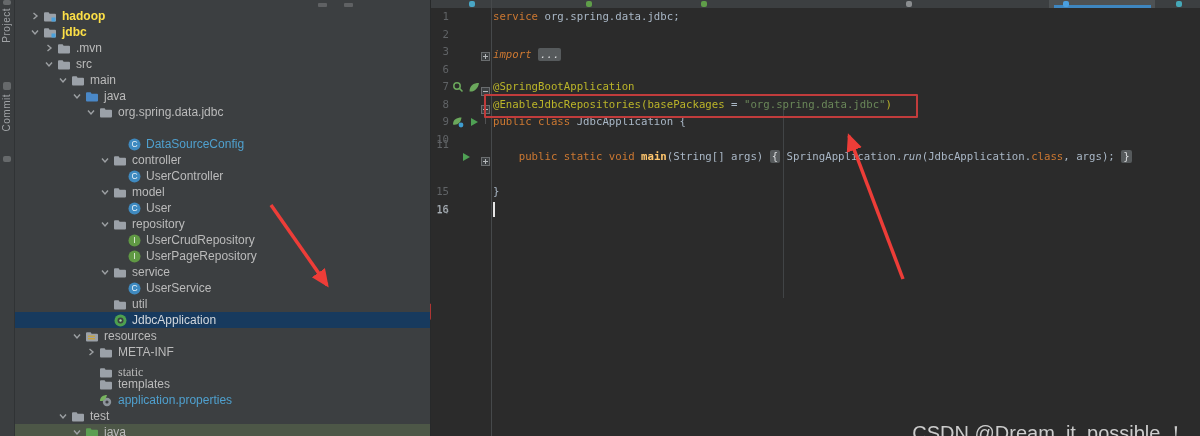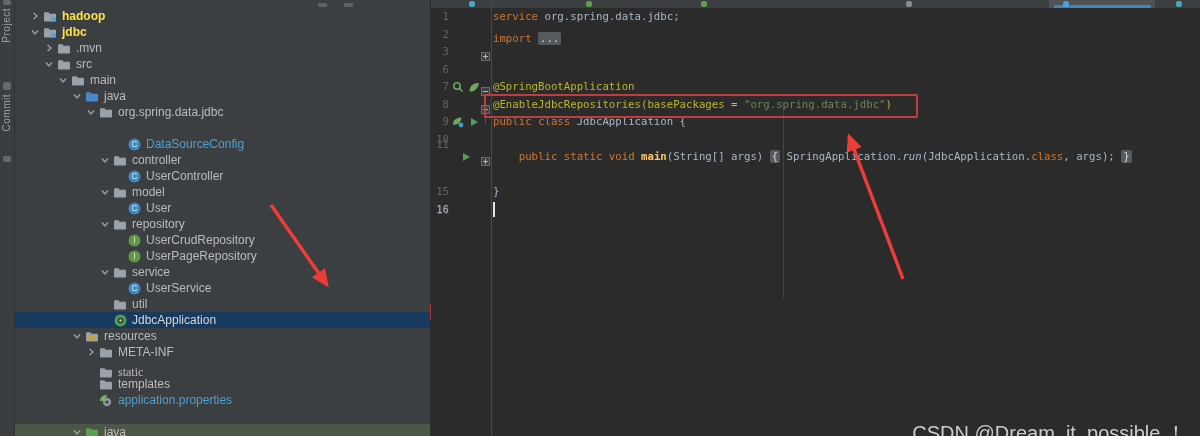--- a/index.html
+++ b/index.html
@@ -358,20 +358,33 @@
           <span class="chev" style="margin-left: 70px;"></span>
           <span class="icn">
             <svg width="14" height="13" viewBox="0 0 14 13">
               <circle cx="8" cy="8" r="4.2" fill="#8d949b"></circle>
               <circle cx="8" cy="8" r="1.6" fill="#3c3f41"></circle>
               <path d="M1,7 C1,3 4,1 8,1 C7,5 5,7.5 1,7 Z" fill="#77b25f"></path>
             </svg>
           </span>
           <span class="tlabel accent">application.properties</span>
         </div>
+        <div class="trow" style="top: 408px;">
+          <span class="chev" style="margin-left: 42px;">
+            <svg width="10" height="10" viewBox="0 0 10 10">
+              <polyline points="2,3.5 5,7 8,3.5" fill="none" stroke="#9da0a3" stroke-width="1.4"></polyline>
+            </svg>
+          </span>
+          <span class="icn">
+            <svg width="14" height="13" viewBox="0 0 14 13">
+              <path d="M1,3.2 L1,10.6 Q1,11.6 2,11.6 L12,11.6 Q13,11.6 13,10.6 L13,4.8 Q13,3.8 12,3.8 L6.6,3.8 L5.6,2.2 L2,2.2 Q1,2.2 1,3.2 Z" fill="#9ba1a8"></path>
+            </svg>
+          </span>
+          <span class="tlabel">test</span>
+        </div>
         <div class="trow test" style="top: 424px;">
           <span class="chev" style="margin-left: 56px;">
             <svg width="10" height="10" viewBox="0 0 10 10">
               <polyline points="2,3.5 5,7 8,3.5" fill="none" stroke="#9da0a3" stroke-width="1.4"></polyline>
             </svg>
           </span>
           <span class="icn">
             <svg width="14" height="13" viewBox="0 0 14 13">
               <path d="M1,3.2 L1,10.6 Q1,11.6 2,11.6 L12,11.6 Q13,11.6 13,10.6 L13,4.8 Q13,3.8 12,3.8 L6.6,3.8 L5.6,2.2 L2,2.2 Q1,2.2 1,3.2 Z" fill="#5c9e52"></path>
             </svg>
@@ -456,21 +469,21 @@
             <line x1="2" y1="4.5" x2="7" y2="4.5" stroke="#b5b8ba" stroke-width="1"></line>
             <line x1="4.5" y1="2" x2="4.5" y2="7" stroke="#b5b8ba" stroke-width="1"></line>
           </svg></div>
         <div class="lnum" style="top: 165.5px; margin-top: 36px;">14</div>
         <div class="lnum" style="top: 183px;">15</div>
         <div class="lnum cur" style="top: 200.5px;">16</div>
       </div>
     <div id="code">
         <div class="cline" style="top: 8px;"><span class="tk-kw">service</span><span class="tk-txt"> org.spring.data.jdbc;</span></div>
         <div class="cline" style="top: 25.5px;"></div>
-        <div class="cline" style="top: 30px;"><span class="tk-kw">import</span><span class="tk-txt"> </span><span class="tk-fold">...</span></div>
+        <div class="cline" style="top: 46px; font-style: italic;"><span class="tk-kw">import</span><span class="tk-txt"> </span><span class="tk-fold">...</span></div>
         <div class="cline" style="top: 60.5px;"></div>
         <div class="cline" style="top: 78px;"><span class="tk-ann">@SpringBootApplication</span></div>
         <div class="cline" style="top: 95.5px;"><span class="tk-ann">@EnableJdbcRepositories(basePackages</span><span class="tk-txt"> = </span><span class="tk-str">"org.spring.data.jdbc"</span><span class="tk-ann">)</span></div>
         <div class="cline" style="top: 113px;"><span class="tk-kw">public class</span><span class="tk-txt"> JdbcApplication {</span></div>
         <div class="cline" style="top: 130.5px;"></div>
         <div class="cline" style="top: 148px;"><span class="tk-txt">    </span><span class="tk-kw">public static void</span><span class="tk-txt"> </span><span class="tk-mth">main</span><span class="tk-txt">(String[] args) </span><span class="tk-fold">{</span><span class="tk-txt"> SpringApplication.</span><span class="tk-ital">run</span><span class="tk-txt">(JdbcApplication.</span><span class="tk-kw">class</span><span class="tk-txt">, args); </span><span class="tk-fold">}</span></div>
         <div class="cline" style="top: 165.5px;"></div>
         <div class="cline" style="top: 183px;"><span class="tk-txt">}</span></div>
         <div class="cline" style="top: 200.5px;"></div>
         <div class="caret" style="top: 201.5px;"></div>

